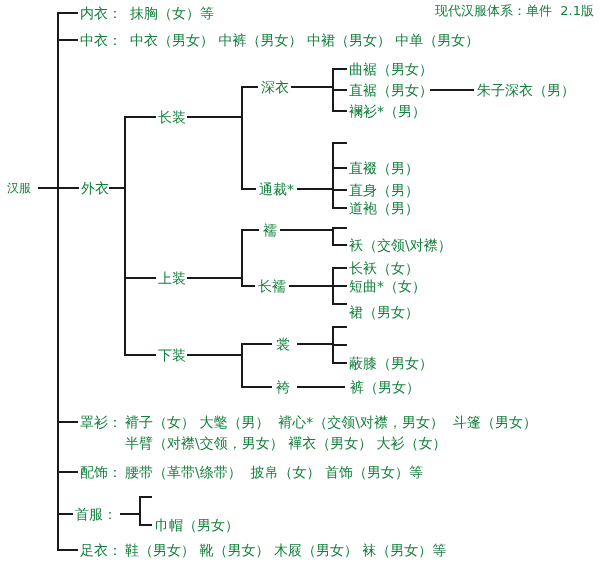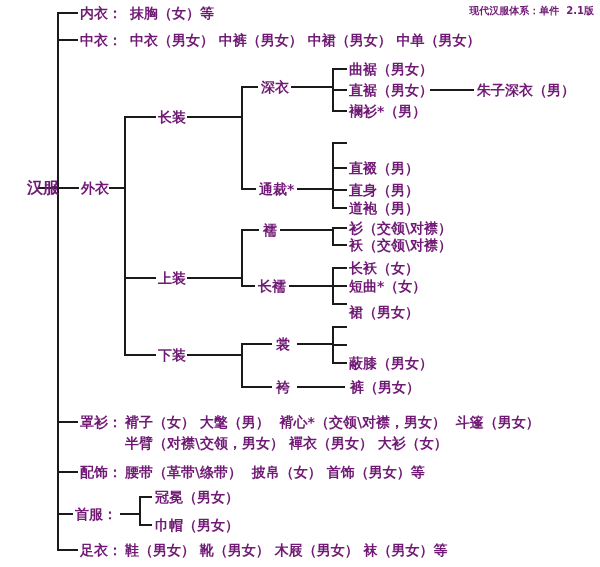--- a/index.html
+++ b/index.html
@@ -9,27 +9,27 @@
     background:#ffffff;
     font-family:"DejaVu Sans","Liberation Sans",sans-serif;
     color:#1a1a1a;
     overflow:hidden;
   }
   #diagram svg{position:absolute;left:0;top:0;}
   .t{
     position:absolute;
     font-size:14px;
     line-height:18px;
-    font-weight:700;
+    font-weight:400;
     white-space:pre;
-    color:#701a75;
+    color:#15803d;
     letter-spacing:0px;
   }
-  .t.big{font-size:16px;line-height:20px;margin-left:20px;}
-  .t.title{font-size:10px;}
+  .t.big{font-size:12px;line-height:20px;}
+  .t.title{font-size:13px;}
 </style>
 </head>
 <body>
 
 <div id="diagram">
 
   <svg width="600" height="567" viewBox="0 0 600 567" shape-rendering="crispEdges">
 
     <path d="M78 13 H58 V550 H78 M58 40 H78 M38 188 H79 M58 422 H78 M58 472 H78 M58 514 H73" fill="none" stroke="#1a1a1a" stroke-width="2"></path>
 
@@ -66,38 +66,36 @@
 
   <div class="t" style="left:349px;top:60px">曲裾（男女）</div>
   <div class="t" style="left:477px;top:81px">朱子深衣（男）</div>
   <div class="t" style="left:349px;top:81px">直裾（男女）</div>
   <div class="t" style="left:349px;top:102px">襕衫*（男）</div>
 
   <div class="t" style="left:349px;top:159px">直裰（男）</div>
   <div class="t" style="left:349px;top:181px">直身（男）</div>
   <div class="t" style="left:349px;top:199px">道袍（男）</div>
 
-  <div class="t" style="left:349px;top:219px">衫（交领\对襟）</div>
   <div class="t" style="left:349px;top:236px">袄（交领\对襟）</div>
 
   <div class="t" style="left:349px;top:259px">长袄（女）</div>
   <div class="t" style="left:349px;top:277px">短曲*（女）</div>
 
   <div class="t" style="left:349px;top:303px">裙（男女）</div>
   <div class="t" style="left:349px;top:354px">蔽膝（男女）</div>
 
   <div class="t" style="left:350px;top:378px">裤（男女）</div>
 
   <div class="t" style="left:80px;top:413px">罩衫：</div>
   <div class="t" style="left:125px;top:413px">褙子（女） 大氅（男）  褙心*（交领\对襟，男女）  斗篷（男女）</div>
   <div class="t" style="left:125px;top:434px">半臂（对襟\交领，男女） 襌衣（男女） 大衫（女）</div>
 
   <div class="t" style="left:80px;top:463px">配饰：</div>
   <div class="t" style="left:125px;top:463px">腰带（革带\绦带）  披帛（女） 首饰（男女）等</div>
 
   <div class="t" style="left:75px;top:505px">首服：</div>
-  <div class="t" style="left:155px;top:488px">冠冕（男女）</div>
   <div class="t" style="left:155px;top:516px">巾帽（男女）</div>
 
   <div class="t" style="left:80px;top:541px">足衣：</div>
   <div class="t" style="left:125px;top:541px">鞋（男女） 靴（男女） 木屐（男女） 袜（男女）等</div>
 
 </div>
 
 </body></html>

